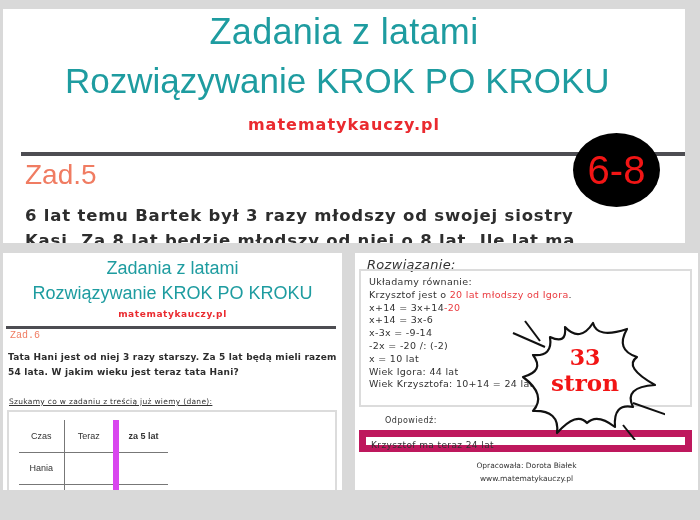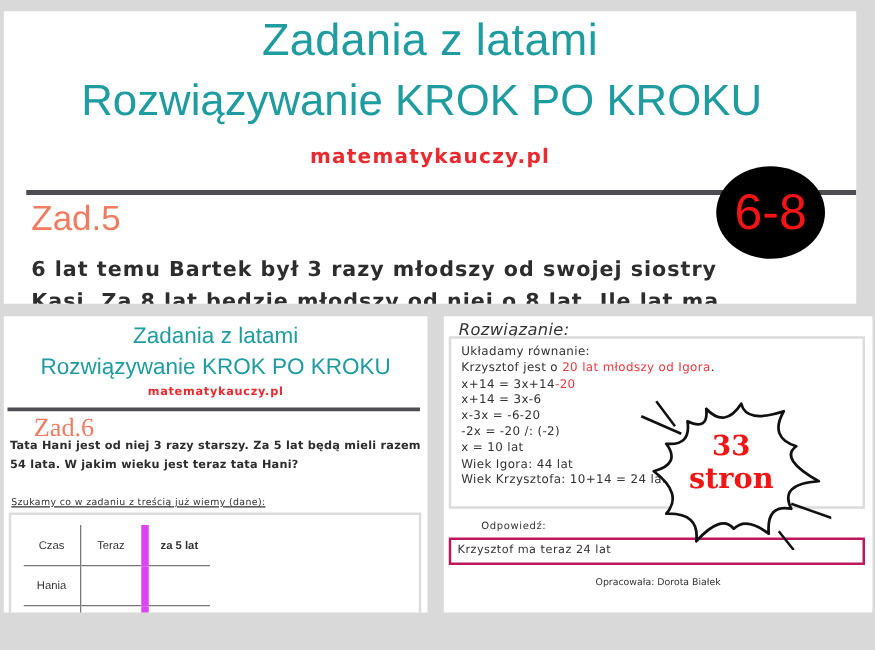--- a/index.html
+++ b/index.html
@@ -17,39 +17,39 @@
   #top .badge { position: absolute; left: 570px; top: 124px; width: 87px; height: 74px; border-radius: 50%; background: #000000; display: flex; align-items: center; justify-content: center; font-family: "Liberation Sans", sans-serif; font-size: 40px; color: #f21515; }
   #top .zad { position: absolute; left: 22px; top: 150px; font-family: "Liberation Sans", sans-serif; font-size: 28px; color: #f07c62; }
   #top .task { position: absolute; left: 22px; top: 194px; width: 660px; font-size: 16.5px; font-weight: bold; color: #2d2d2d; line-height: 25px; letter-spacing: 0.8px; white-space: nowrap; }
 
   
   #bl { left: 3px; top: 253px; width: 339px; height: 237px; }
   #bl .t1 { position: absolute; left: 0; width: 100%; top: 5px; text-align: center; font-family: "Liberation Sans", sans-serif; font-size: 18px; color: #1e9ca0; }
   #bl .t2 { position: absolute; left: 0; width: 100%; top: 30px; text-align: center; font-family: "Liberation Sans", sans-serif; font-size: 18px; color: #1e9ca0; }
   #bl .site { position: absolute; left: 0; width: 100%; top: 56px; text-align: center; font-size: 9px; font-weight: bold; color: #ea2a2f; letter-spacing: 0.6px; }
   #bl .rule { position: absolute; left: 3px; right: 6px; top: 73px; height: 3px; background: #4d4d52; }
-  #bl .zad { position: absolute; left: 24px; top: 77px; font-family: Liberation Serif, serif; font-size: 21px; color: #f07c62; }
+  #bl .zad { position: absolute; left: 7px; top: 77px; font-family: Liberation Mono, monospace; font-size: 10px; color: #f07c62; }
   #bl .task { position: absolute; left: 5px; top: 97px; width: 330px; font-size: 9px; font-weight: bold; color: #2d2d2d; line-height: 15px; letter-spacing: 0.2px; }
   #bl .hint { position: absolute; left: 6px; top: 144px; font-size: 7.5px; color: #333; letter-spacing: 0.3px; text-decoration: underline; }
   #bl .tablebox { position: absolute; left: 4px; top: 157px; width: 330px; height: 90px; border: 2px solid #dcdcdc; }
   #bl table { position: absolute; left: 10px; top: 8px; border-collapse: collapse; font-family: "Liberation Sans", sans-serif; font-size: 9px; color: #333; }
   #bl td { height: 32px; text-align: center; vertical-align: middle; }
   #bl td.c0 { width: 45px; }
   #bl td.c1 { width: 52px; border-left: 1px solid #777; }
   #bl td.c2 { width: 52px; border-left: 6px solid #d946ef; font-weight: bold; }
   #bl tr + tr td { border-top: 1px solid #777; }
 
   
   #br { left: 355px; top: 253px; width: 343px; height: 237px; }
   #br .lbl1 { position: absolute; left: 12px; top: 4px; font-size: 13px; color: #333; letter-spacing: 0.3px; font-style: italic; }
   #br .solbox { position: absolute; left: 4px; top: 16px; width: 333px; height: 138px; border: 2px solid #dcdcdc; padding: 5px 8px; }
   #br .sol { font-size: 9.5px; color: #333; line-height: 12.8px; letter-spacing: 0.3px; white-space: nowrap; }
   #br .red { color: #ea3a3f; }
   #br .lbl2 { position: absolute; left: 6px; top: 163px; font-size: 8px; color: #333; letter-spacing: 0.5px; padding-left: 24px; }
-  #br .ansbox { position: absolute; left: 4px; top: 177px; width: 333px; height: 22px; border: 2px solid #be185d; padding: 3px 5px; font-size: 9px; color: #333; letter-spacing: 0.4px; }
+  #br .ansbox { position: absolute; left: 4px; top: 177px; width: 333px; height: 22px; border: 7px solid #be185d; padding: 3px 5px; font-size: 9px; color: #333; letter-spacing: 0.4px; }
   #br .credit { position: absolute; left: 0; width: 100%; top: 206px; text-align: center; font-size: 7.5px; color: #333; line-height: 13px; }
 
   
   #burst { position: absolute; left: 505px; top: 315px; width: 160px; height: 125px; }
   #burst .txt { position: absolute; left: 0; width: 100%; top: 30px; text-align: center; font-family: "DejaVu Serif", serif; font-weight: bold; color: #f21515; line-height: 25px; }
   #burst .n { font-size: 22px; }
   #burst .s { font-size: 23px; }
 </style>
 </head>
 <body>
@@ -98,30 +98,31 @@
   </div>
 </div>
 
 <div id="br" class="panel">
   <div class="lbl1">Rozwiązanie:</div>
   <div class="solbox">
     <div class="sol">Układamy równanie:</div>
     <div class="sol"><span>Krzysztof jest o </span><span class="red">20 lat młodszy od Igora</span><span>.</span></div>
     <div class="sol"><span>x+14 = 3x+14</span><span class="red">-20</span></div>
     <div class="sol">x+14 = 3x-6</div>
-    <div class="sol">x-3x = -6-20</div>
+    <div class="sol">x-3x = -9-14</div>
     <div class="sol">-2x = -20 /: (-2)</div>
     <div class="sol">x = 10 lat</div>
     <div class="sol">Wiek Igora: 44 lat</div>
     <div class="sol">Wiek Krzysztofa: 10+14 = 24 lat</div>
   </div>
   <div class="lbl2">Odpowiedź:</div>
   <div class="ansbox">Krzysztof ma teraz  24 lat</div>
   <div class="credit">
     <div>Opracowała: Dorota Białek</div>
+    <div>www.matematykauczy.pl</div>
   </div>
 </div>
 
 <div id="burst">
   <svg width="160" height="125" viewBox="0 0 160 125">
     <path d="M45,22 Q62,30 60,12 Q75,28 88,8 Q92,24 122,14 Q110,35 132,42 Q118,52 150,70 Q118,72 128,92 Q108,88 110,112 Q92,98 82,108 Q72,96 52,118 Q55,95 28,96 Q42,80 18,62 Q40,56 28,40 Q48,42 45,22 Z" fill="#ffffff" stroke="#111" stroke-width="2.2" stroke-linejoin="round"></path>
     <line x1="8" y1="18" x2="40" y2="32" stroke="#111" stroke-width="2"></line>
     <line x1="20" y1="6" x2="35" y2="26" stroke="#111" stroke-width="2"></line>
     <line x1="128" y1="88" x2="162" y2="100" stroke="#111" stroke-width="2"></line>
     <line x1="118" y1="110" x2="130" y2="125" stroke="#111" stroke-width="2"></line>

